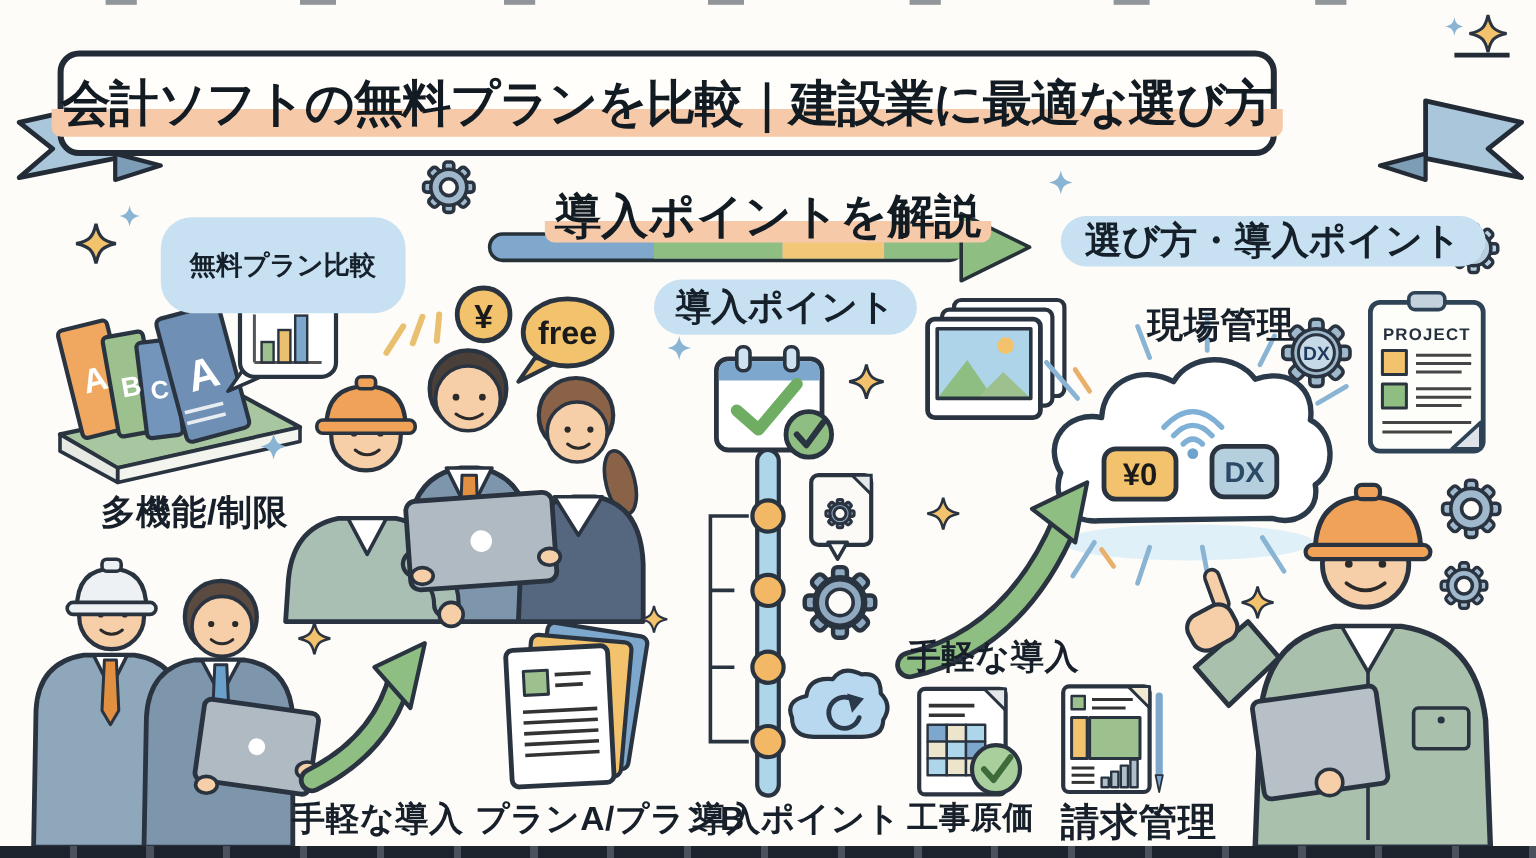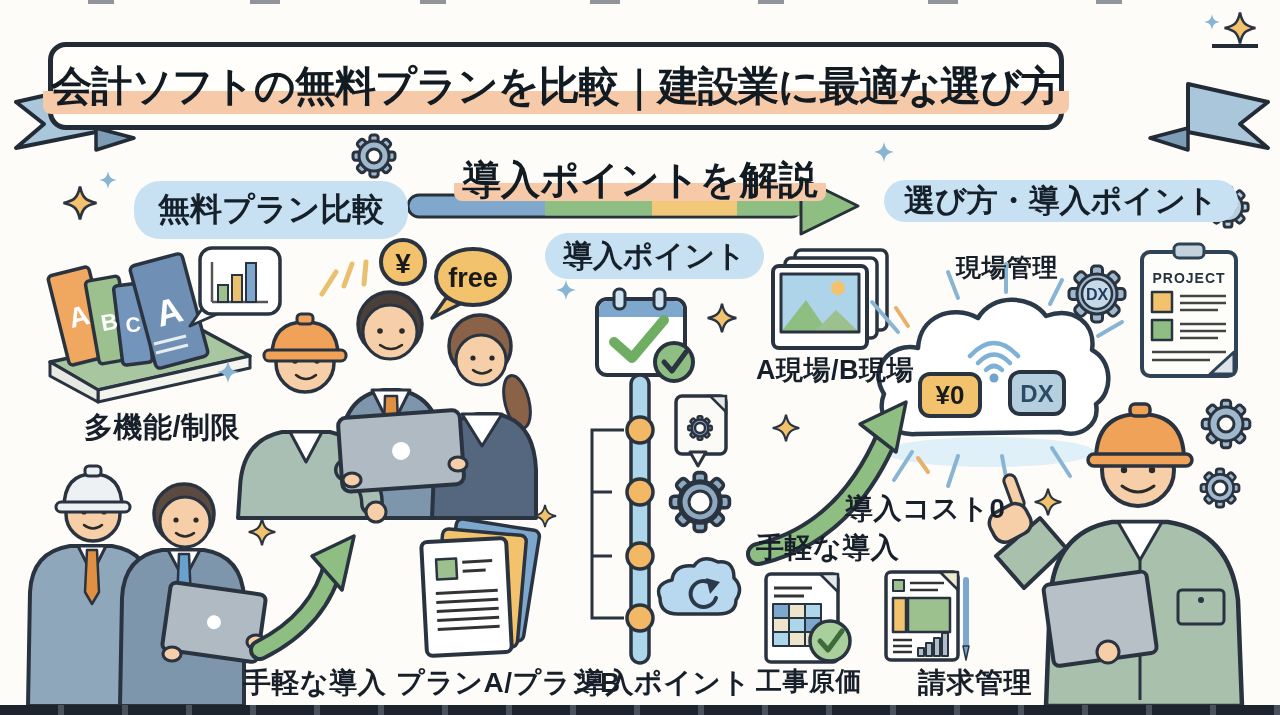--- a/index.html
+++ b/index.html
@@ -405,29 +405,27 @@
 </g>
 </svg>
 
 <div class="banner-box">
   <span class="banner-line1 hl">会計ソフトの無料プランを比較｜建設業に最適な選び方</span>
 </div>
 <div class="banner-line2">
   <span class="hl">導入ポイントを解説</span>
 </div>
 
-<div class="pill" style="left:134px;top:181px;height:50px;padding:4px 24px;font-size:32px;">無料プラン比較</div>
+<div class="pill" style="left:134px;top:181px;height:50px;padding:15px 24px;font-size:22px;">無料プラン比較</div>
 <div class="pill" style="left:884px;top:180px;height:42px;padding:0 20px;font-size:31px;">選び方・導入ポイント</div>
 <div class="pill" style="left:545px;top:233px;height:46px;padding:0 18px;font-size:30px;">導入ポイント</div>
 
 <div class="lbl" style="left:36px;top:408px;font-size:29px;margin-left:48px;">多機能/制限</div>
 <div class="lbl" style="left:243px;top:664px;font-size:28px;">手軽な導入</div>
 <div class="lbl" style="left:396px;top:664px;font-size:28px;">プランA/プランB</div>
 <div class="lbl" style="left:577px;top:664px;font-size:28px;">導入ポイント</div>
 <div class="lbl" style="left:756px;top:664px;font-size:26px;">工事原価</div>
-<div class="lbl" style="left:918px;top:664px;font-size:28px;">請求管理</div>
-<div class="lbl" style="left:756px;top:352px;font-size:27px;">A現場/B現場</div>
-<div class="lbl" style="left:956px;top:251px;font-size:25px;">現場管理</div>
-<div class="lbl" style="left:845px;top:490px;font-size:28px;">導入コスト0</div>
+<div class="lbl" style="left:884px;top:664px;font-size:32px;">請求管理</div>
+<div class="lbl" style="left:956px;top:251px;font-size:30px;">現場管理</div>
 <div class="lbl" style="left:756px;top:529px;font-size:28px;">手軽な導入</div>
 
 <div class="bottom-bar"></div>
 </div>
 
 </body></html>

